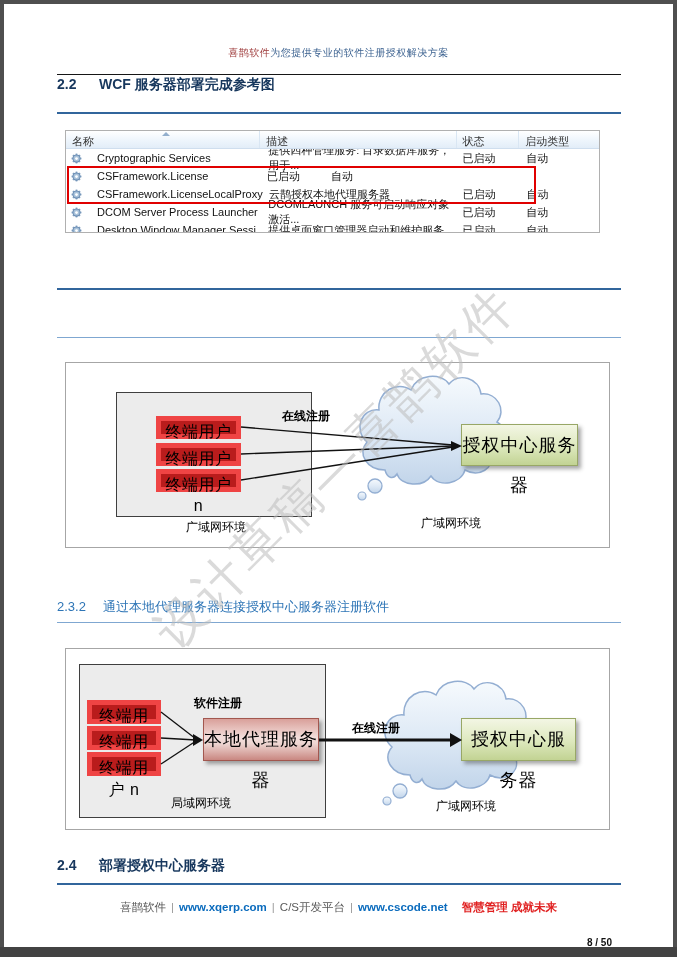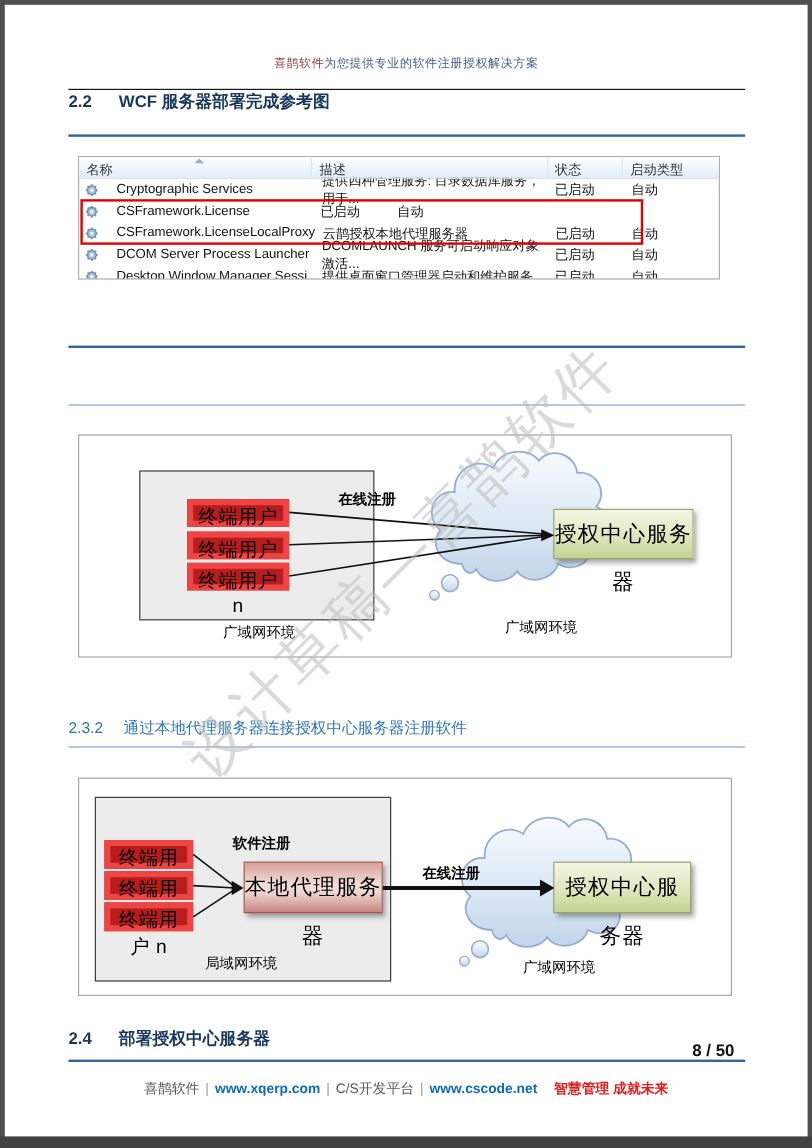--- a/index.html
+++ b/index.html
@@ -57,21 +57,21 @@
   .flow-label { position:absolute; font-size:12px; font-weight:bold; color:#000; text-align:center; }
   .env-label { position:absolute; font-size:12px; font-weight:normal; color:#000; text-align:center; }
   .server-box { position:absolute; text-align:center; font-size:18px; color:#000; letter-spacing:1px;
     box-shadow:3px 3px 4px rgba(60,60,60,.45); }
   .green-box { background:linear-gradient(#f3f6e4,#dde8bd 55%,#c2d393); border:1px solid #98a766; }
   .pink-box  { background:linear-gradient(#d9a09a,#f3dedb 45%,#eed6d2 60%,#c98781); border:1px solid #a2574f; }
   .overlay { position:absolute; left:0; top:0; pointer-events:none; }
   .z1 { z-index:1; } .z2 { z-index:2; } .z3 { z-index:3; }
 
   
-  .page-number { position:absolute; right:65px; top:867px; font-size:14px; font-weight:bold; color:#111; }
+  .page-number { position:absolute; right:65px; top:937px; font-size:10px; font-weight:bold; color:#111; }
   .footer { position:absolute; left:0; right:0; top:900px; text-align:center; font-size:11.5px; color:#595959; }
   .footer .sep { color:#9a9a9a; padding:0 5px; }
   .footer .lnk { color:#0a6bbd; font-weight:bold; }
   .footer .slogan-red { color:#e02020; font-weight:bold; margin-left:14px; }
 
   
   .watermark { position:absolute; left:95px; top:440px; width:470px; text-align:center;
     transform:rotate(-45deg); font-size:50px; letter-spacing:4px; color:#bdbdbd; opacity:.55;
     z-index:12; pointer-events:none; white-space:nowrap; }
 </style>

